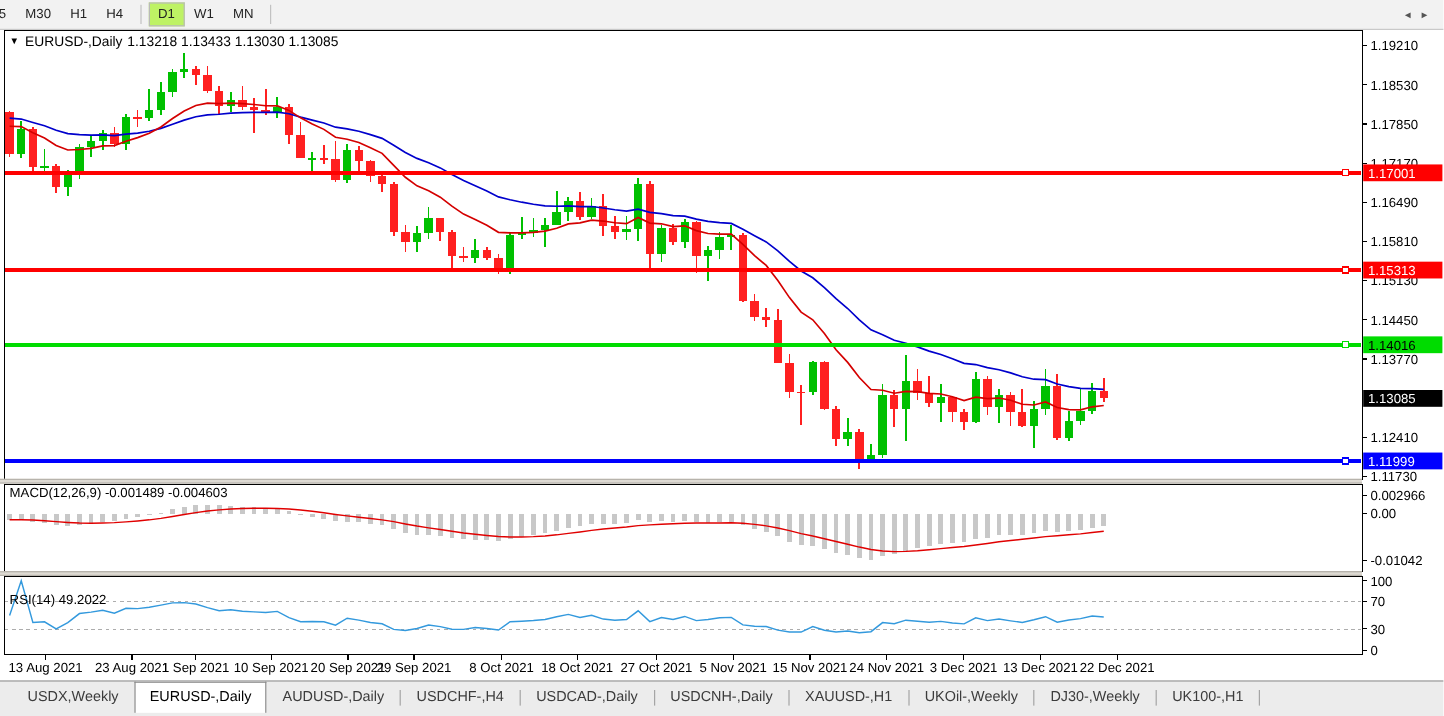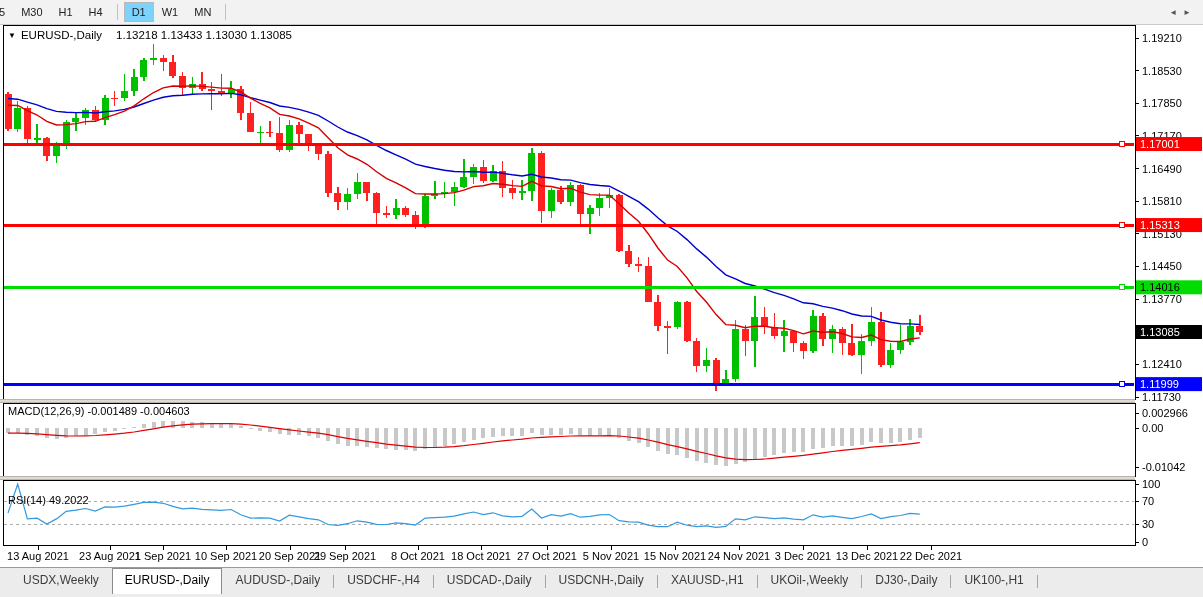--- a/index.html
+++ b/index.html
@@ -4,28 +4,28 @@
 <style>
   html,body{margin:0;padding:0;background:#fff;}
   body{width:1203px;height:597px;overflow:hidden;font-family:"Liberation Sans",sans-serif;-webkit-font-smoothing:none;}
   #screen{position:relative;width:1203px;height:597px;background:#fff;}
 
   
   .toolbar{position:absolute;left:0;top:0;width:100%;height:24px;background:#f2f2f2;
            border-bottom:1px solid #c9c9c9;display:flex;align-items:center;overflow:hidden;}
   .tfbtn{padding:3px 8px;font-size:11px;color:#222;line-height:14px;}
   .tfbtn.clipped{margin-left:-9px;}
-  .tfbtn.active{background:#7dd3fc;border:1px solid #b9b9b9;padding:2px 7px;}
+  .tfbtn.active{background:#bef264;border:1px solid #b9b9b9;padding:2px 7px;}
   .tfsep{width:1px;height:16px;background:#c2c2c2;margin:0 6px;}
 
   
   #chart-svg{position:absolute;left:0;top:0;}
   .chart-title{position:absolute;left:8px;top:29px;font-size:11.5px;color:#000;white-space:nowrap;}
   .chart-title .dd{font-size:8px;vertical-align:1px;margin-right:5px;}
-  .chart-title .ohlc{margin-left:14px;}
+  .chart-title .ohlc{margin-left:4px;}
   .ind-label{position:absolute;left:8px;font-size:11px;color:#000;white-space:nowrap;}
   .split{position:absolute;left:0;width:1135px;height:4px;background:#dedad3;
          border-top:1px solid #b7b3ac;border-bottom:1px solid #b7b3ac;box-sizing:border-box;}
 
   
   .tabbar{position:absolute;left:0;top:567px;width:100%;height:48px;background:#ececec;
           border-top:1px solid #9a9a9a;display:flex;align-items:flex-start;box-sizing:border-box;}
   .tabspacer{width:10px;}
   .tab{padding:4px 13px 6px 13px;font-size:12px;color:#3c3c3c;position:relative;top:1px;white-space:nowrap;}
   .tab.active{background:#fff;border:1px solid #8a8a8a;border-bottom:none;color:#000;top:0;padding:4px 12px 7px 12px;}
@@ -473,21 +473,21 @@
       <div class="tab">USDCHF-,H4</div>
       <div class="tabdiv"></div>
       <div class="tab">USDCAD-,Daily</div>
       <div class="tabdiv"></div>
       <div class="tab">USDCNH-,Daily</div>
       <div class="tabdiv"></div>
       <div class="tab">XAUUSD-,H1</div>
       <div class="tabdiv"></div>
       <div class="tab">UKOil-,Weekly</div>
       <div class="tabdiv"></div>
-      <div class="tab">DJ30-,Daily</div>
+      <div class="tab">DJ30-,Weekly</div>
       <div class="tabdiv"></div>
       <div class="tab">UK100-,H1</div>
       <div class="tabdiv"></div>
     </div>
   <div class="tabarrows">
     <span>◄</span><span>►</span>
   </div>
 </div>
 
 </body></html>

